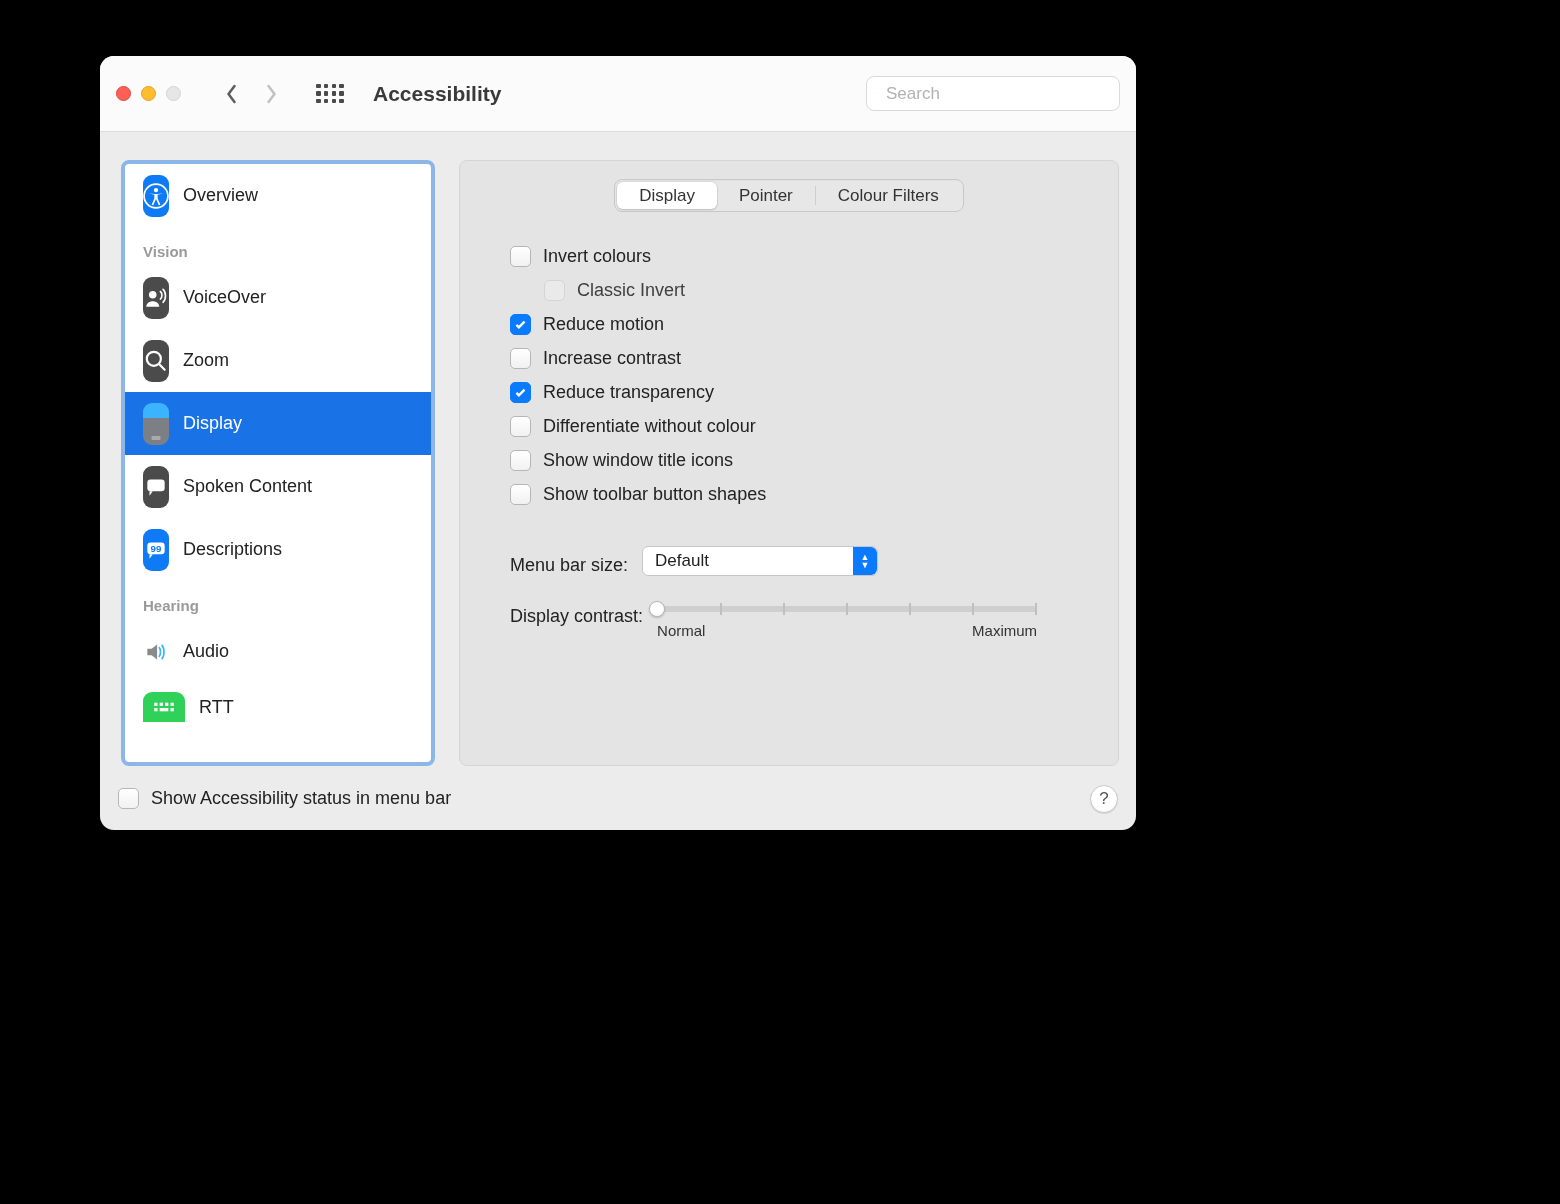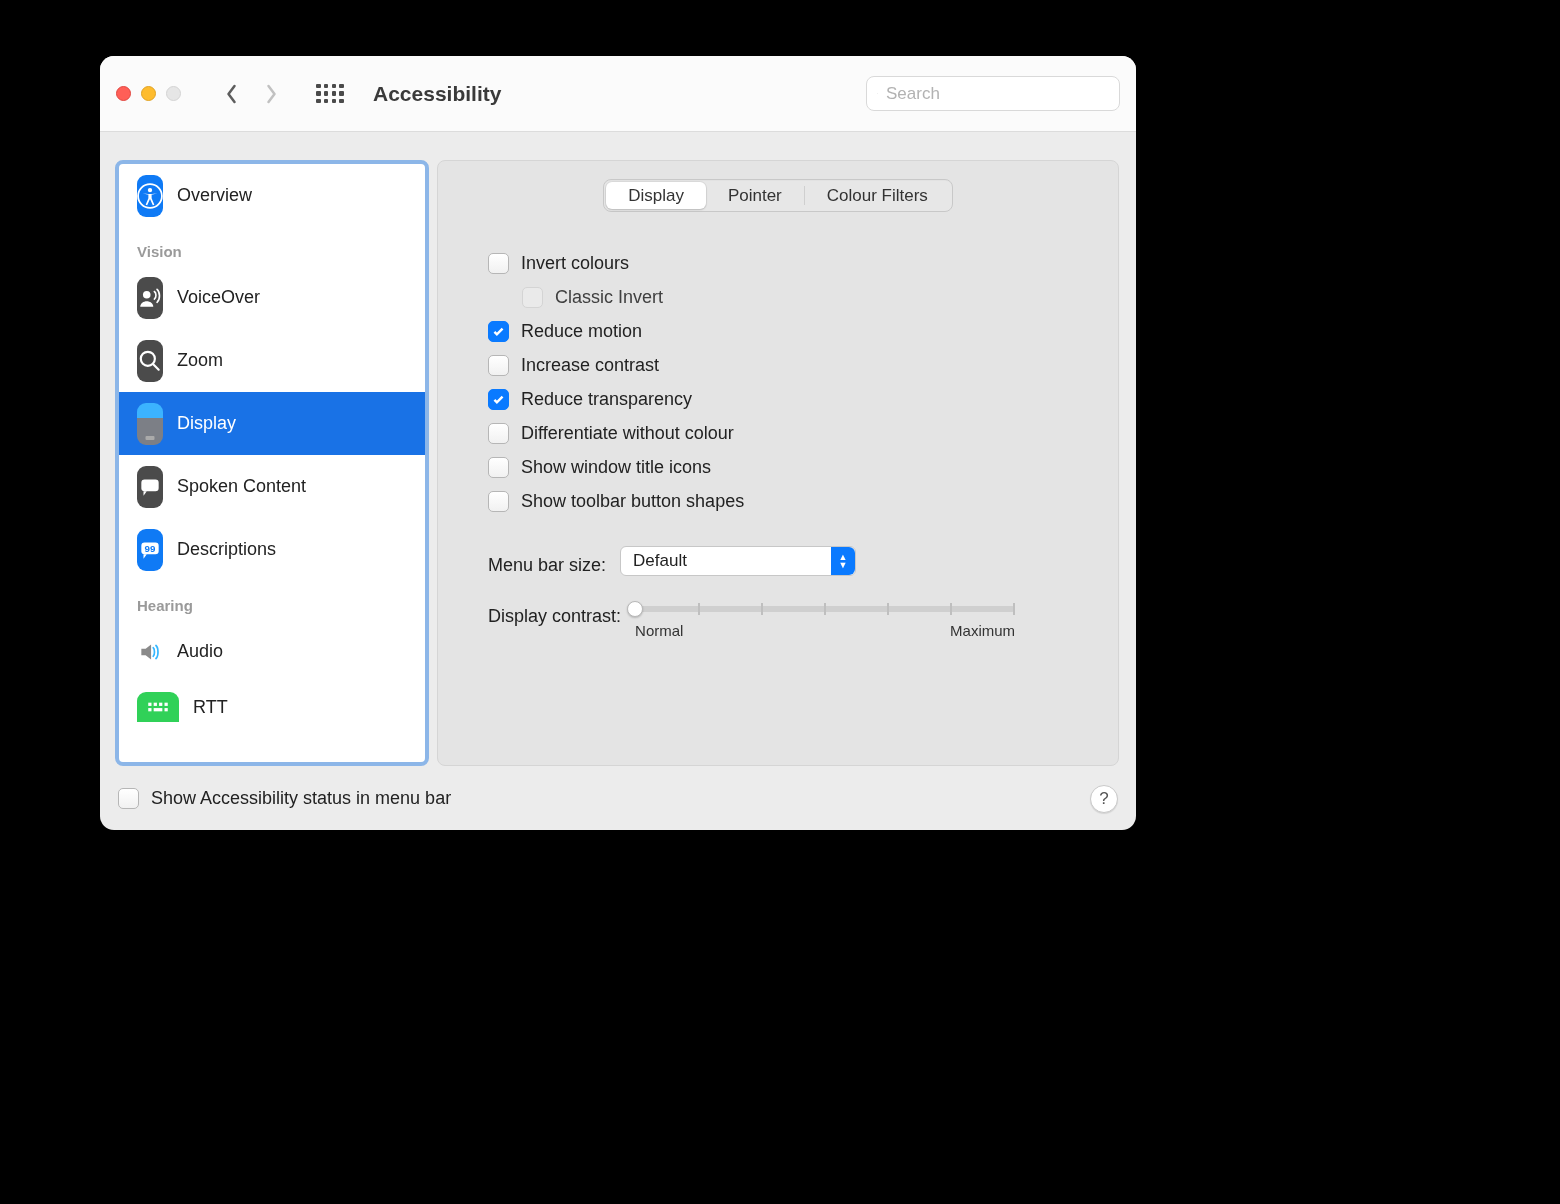--- a/index.html
+++ b/index.html
@@ -89,22 +89,22 @@
   .searchbox input {
     border: none; outline: none; background: transparent;
     font-size: 17px; color: #15803d; flex: 1;
   }
   .searchbox input::placeholder { color: #b2b2b2; }
 
   
   .body {
     flex: 1;
     display: flex;
-    padding: 28px 17px 0 15px;
-    gap: 8px;
+    padding: 28px 17px 0 21px;
+    gap: 24px;
     min-height: 0;
   }
 
   
   .sidebar-wrap {
     width: 314px;
     background: #fff;
     border: 4px solid #8cb6e8;
     border-radius: 8px;
     overflow: hidden;
@@ -189,21 +189,21 @@
     margin: 4px 0;
   }
 
   
   .options {
     margin-top: 34px;
     padding-left: 22px;
   }
   .opt-row {
     display: flex;
-    align-items: center;
+    align-items: flex-start;
     gap: 12px;
     height: 34px;
     font-size: 18px;
     color: #222;
   }
   .opt-row.sub {
     padding-left: 34px;
     color: #404040;
   }
   .chk {

